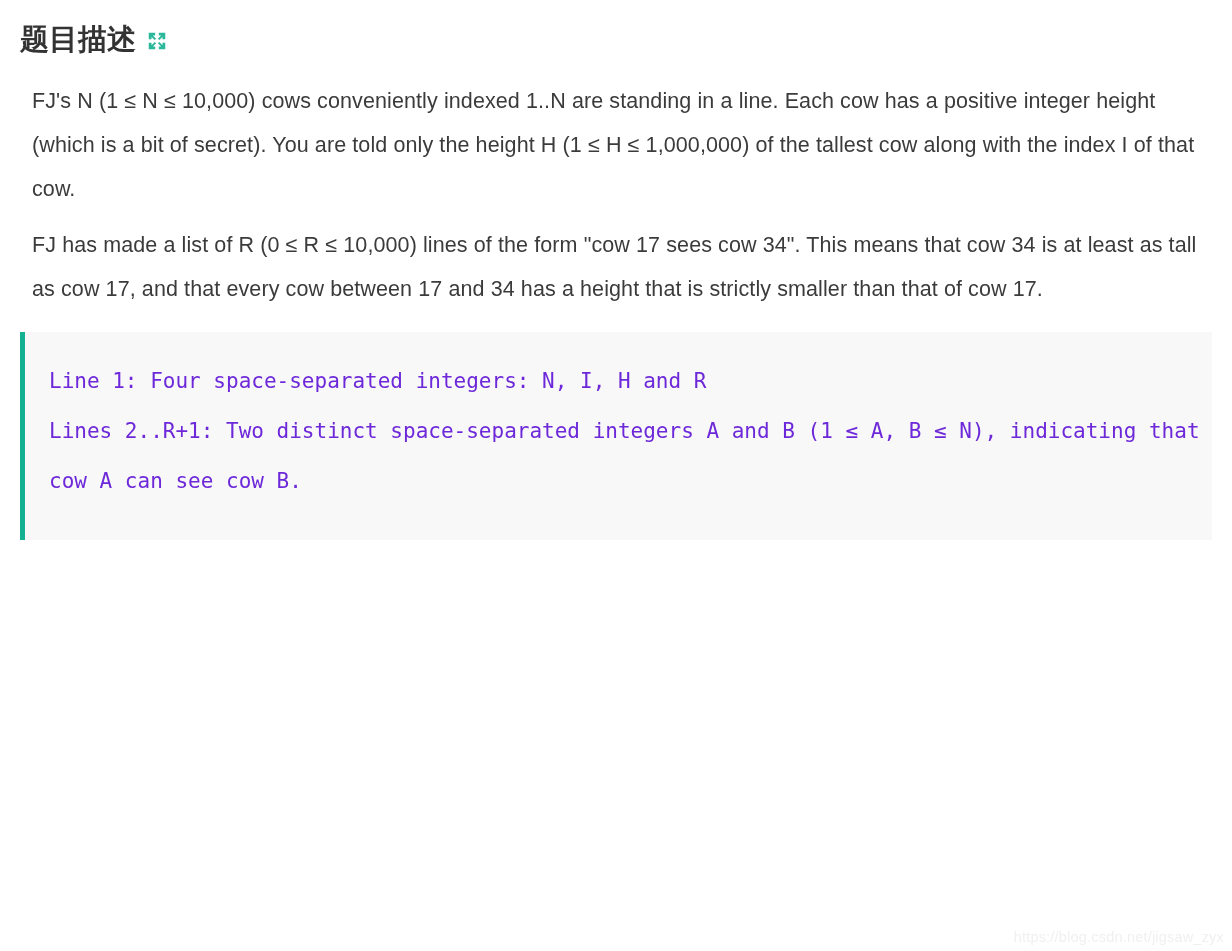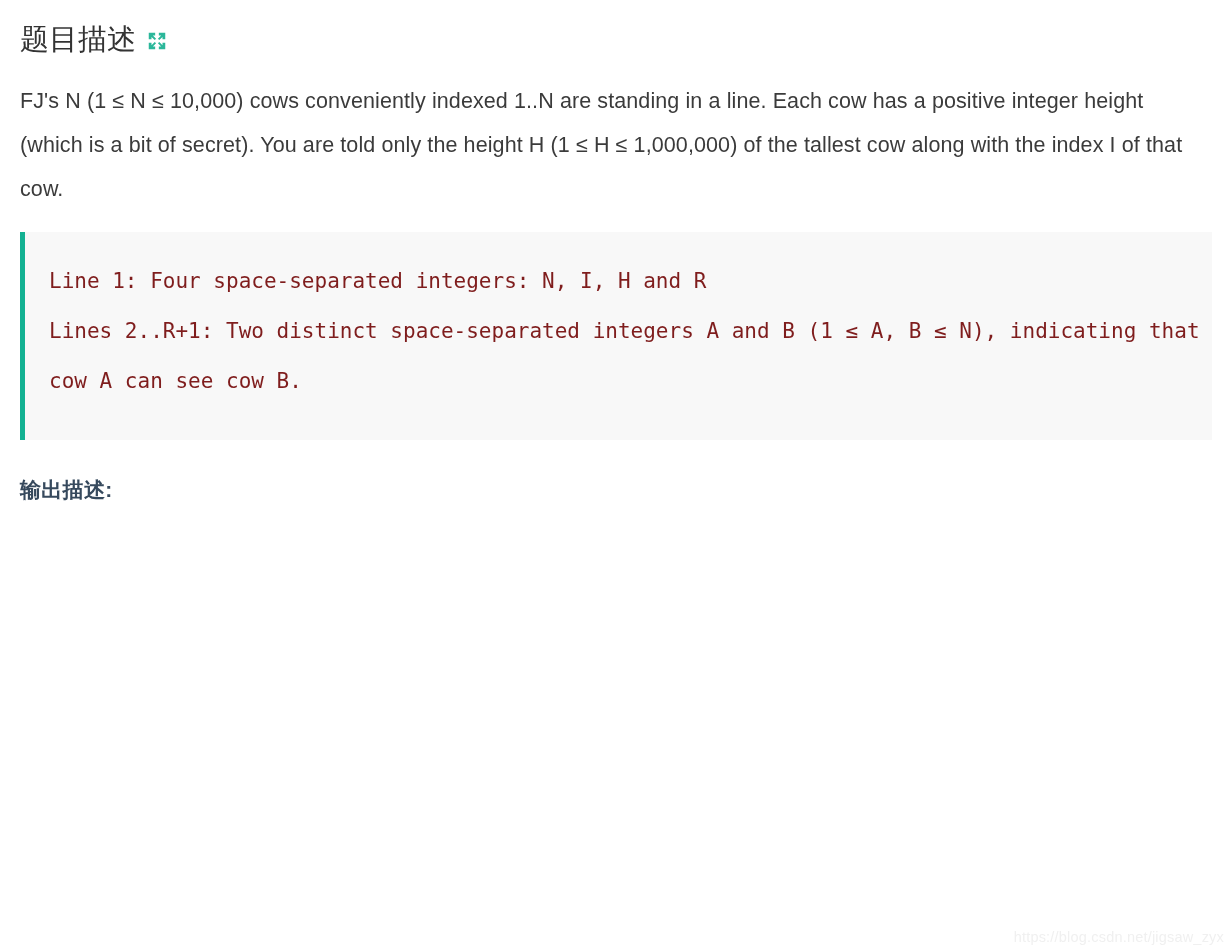--- a/index.html
+++ b/index.html
@@ -26,21 +26,21 @@
   
   .title-row {
     display: flex;
     align-items: center;
     gap: 10px;
     padding-top: 22px;
     padding-bottom: 4px;
   }
   .title-text {
     font-size: 29px;
-    font-weight: normal;
+    font-weight: bold;
     color: #333333;
     line-height: 1.2;
     letter-spacing: 0px;
   }
   .expand-icon {
     display: inline-block;
     width: 22px;
     height: 22px;
     position: relative;
     top: 2px;
@@ -49,21 +49,21 @@
 
   
   .desc-block {
     margin-top: 18px;
     font-size: 21.5px;
     line-height: 44px;
     color: #3b3b3b;
     letter-spacing: 0.1px;
   }
   .desc-para {
-    margin: 0;
+    margin: 12px;
     padding: 0;
   }
 
   
   .section-heading {
     font-size: 21px;
     font-weight: bold;
     color: #36495d;
     margin-top: 38px;
     margin-bottom: 18px;
@@ -75,21 +75,21 @@
 
   
   .code-block {
     background: #f8f8f8;
     border-left: 5px solid #13b192;
     padding: 22px 0 22px 24px;
     box-sizing: border-box;
     font-family: "DejaVu Sans Mono", "Liberation Mono", monospace;
     font-size: 21px;
     line-height: 50px;
-    color: #7f1d1d;
+    color: #6d28d9;
     white-space: pre-wrap;
     word-break: break-word;
     overflow: hidden;
   }
   .code-block.first {
     height: 208px;
     padding-top: 24px;
   }
   .code-block.second {
     height: 96px;
@@ -121,24 +121,24 @@
         <path d="M3 3 L10 3 L10 6 L7.5 6 L11 9.5 L9.5 11 L6 7.5 L6 10 L3 10 Z
                  M21 3 L21 10 L18 10 L18 7.5 L14.5 11 L13 9.5 L16.5 6 L14 6 L14 3 Z
                  M3 21 L3 14 L6 14 L6 16.5 L9.5 13 L11 14.5 L7.5 18 L10 18 L10 21 Z
                  M21 21 L14 21 L14 18 L16.5 18 L13 14.5 L14.5 13 L18 16.5 L18 14 L21 14 Z" fill="#2bb79a"></path>
       </svg>
     </span>
   </div>
 
   <div class="desc-block">
     <p class="desc-para">FJ's N (1 ≤ N ≤ 10,000) cows conveniently indexed 1..N are standing in a line. Each cow has a positive integer height (which is a bit of secret). You are told only the height H (1 ≤ H ≤ 1,000,000) of the tallest cow along with the index I of that cow.</p>
+    <p class="desc-para">FJ has made a list of R (0 ≤ R ≤ 10,000) lines of the form "cow 17 sees cow 34". This means that cow 34 is at least as tall as cow 17, and that every cow between 17 and 34 has a height that is strictly smaller than that of cow 17.</p>
   </div>
 
 
   <pre class="code-block first">Line 1: Four space-separated integers: N, I, H and R
 Lines 2..R+1: Two distinct space-separated integers A and B (1 ≤ A, B ≤ N), indicating that cow A can see cow B.</pre>
 
-  <div class="section-heading second">输出描述:</div>
 
 
 </div>
 
 <div class="watermark">https://blog.csdn.net/jigsaw_zyx</div>
 
 </body></html>

